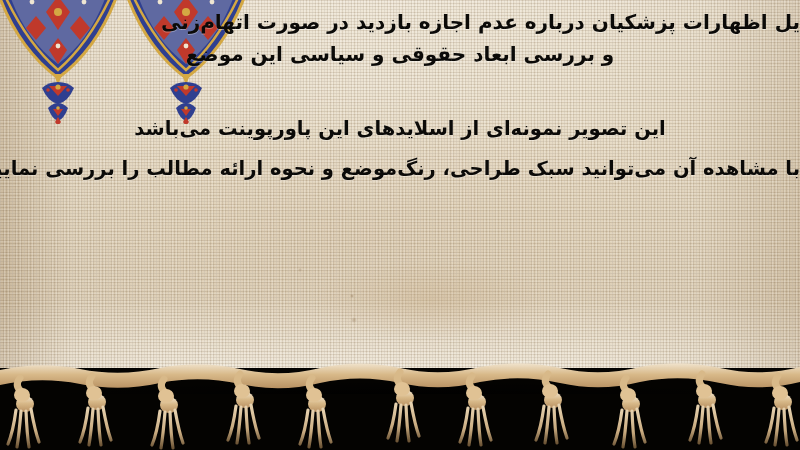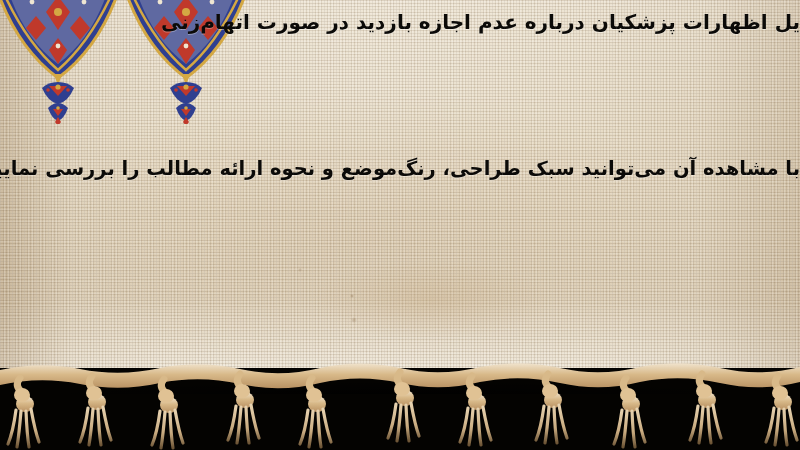--- a/index.html
+++ b/index.html
@@ -192,21 +192,23 @@
           <path d="M-10,-2 Q-5,-7 0,-7 Q5,-7 10,-2 Q6,9 0,11 Q-6,9 -10,-2 Z" fill="#2f3f90"></path>
           <path d="M-5,-1 L0,6 L5,-1 Z" fill="#c0392b"></path>
           <circle cx="0" cy="-2" r="1.8" fill="#d4a843"></circle>
         </g>
         <path d="M57,168 L60,163 L63,168 L60,172 Z" fill="#c0392b"></path>
       </g>
     </svg>
   </div>
 
   <div class="txt head l1">یل اظهارات پزشکیان درباره عدم اجازه بازدید در صورت اتهام‌زنی</div>
-
+  <div class="txt head l2">و بررسی ابعاد حقوقی و سیاسی این موضع</div>
+
+  <div class="txt body-line b1">این تصویر نمونه‌ای از اسلایدهای این پاورپوینت می‌باشد</div>
   <div class="txt body-line b2">با مشاهده آن می‌توانید سبک طراحی، رنگ‌موضع و نحوه ارائه مطالب را بررسی نمایید</div>
 
   <div class="fringe-band"></div>
   <svg style="position:absolute;left:0;top:352px;" width="800" height="98">
     <defs>
       <linearGradient id="cord" x1="0" y1="0" x2="0" y2="1">
         <stop offset="0%" stop-color="#f0e3cd"></stop>
         <stop offset="45%" stop-color="#d8b989"></stop>
         <stop offset="100%" stop-color="#b99263"></stop>
       </linearGradient>

